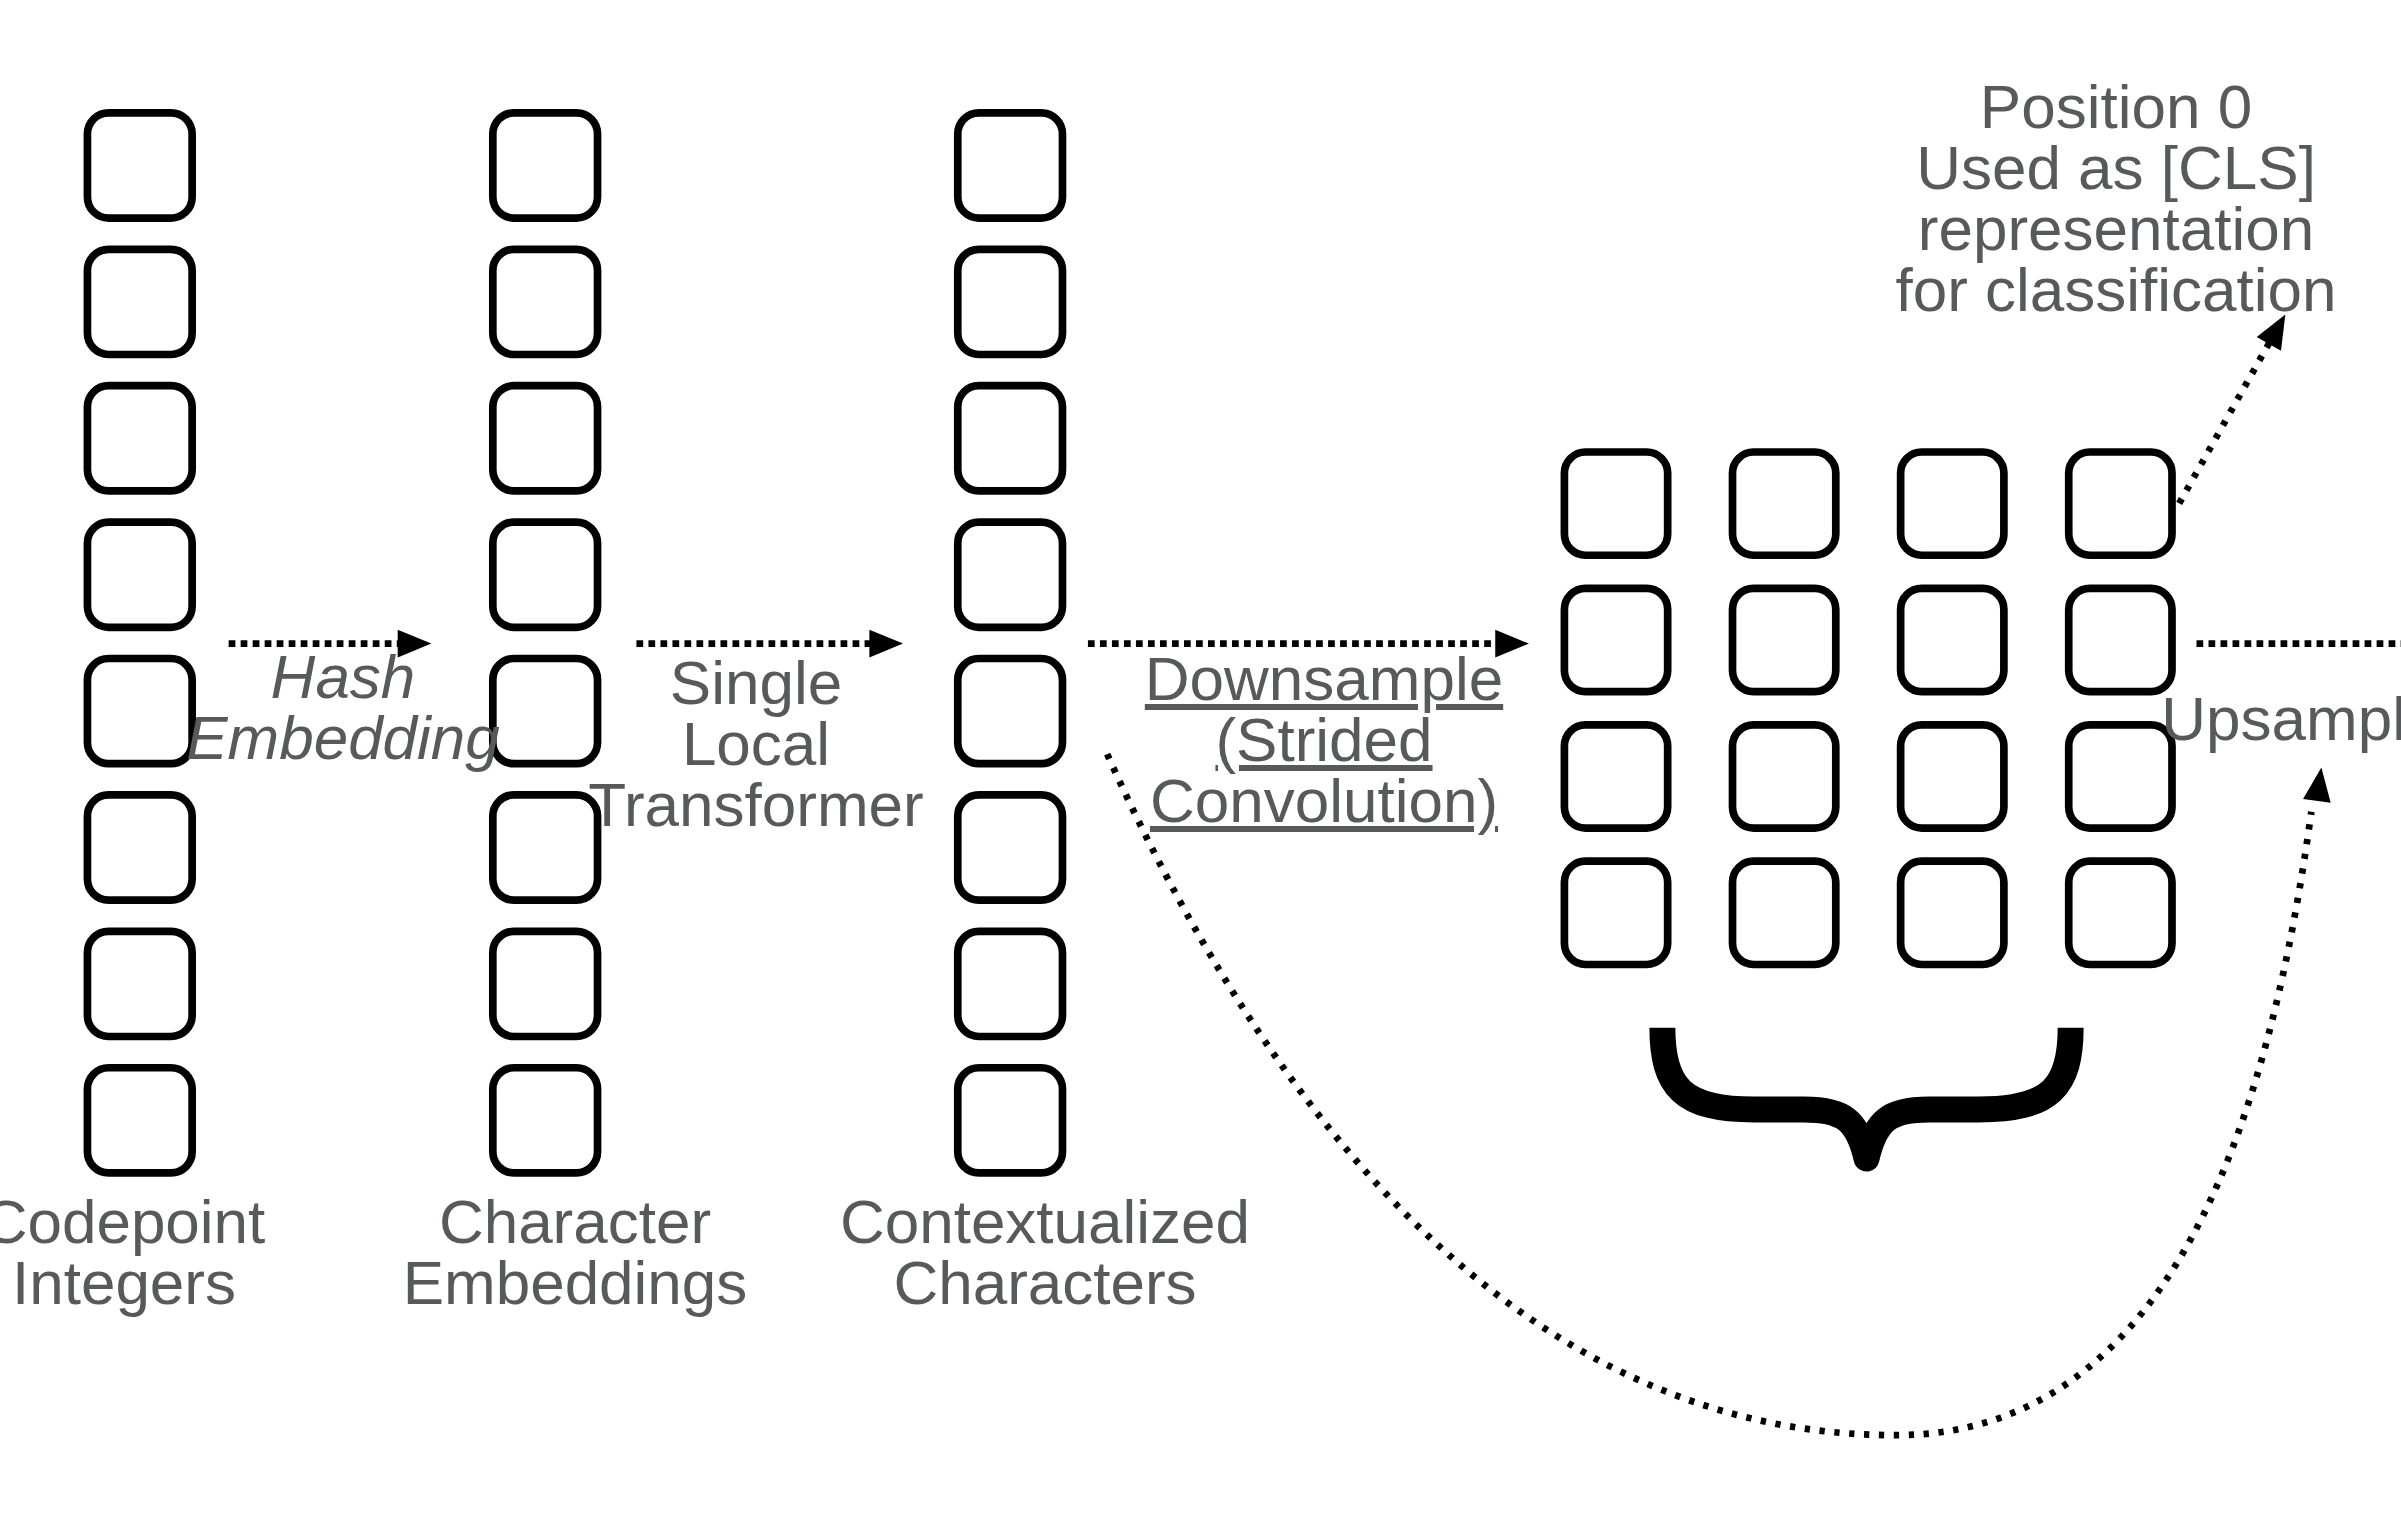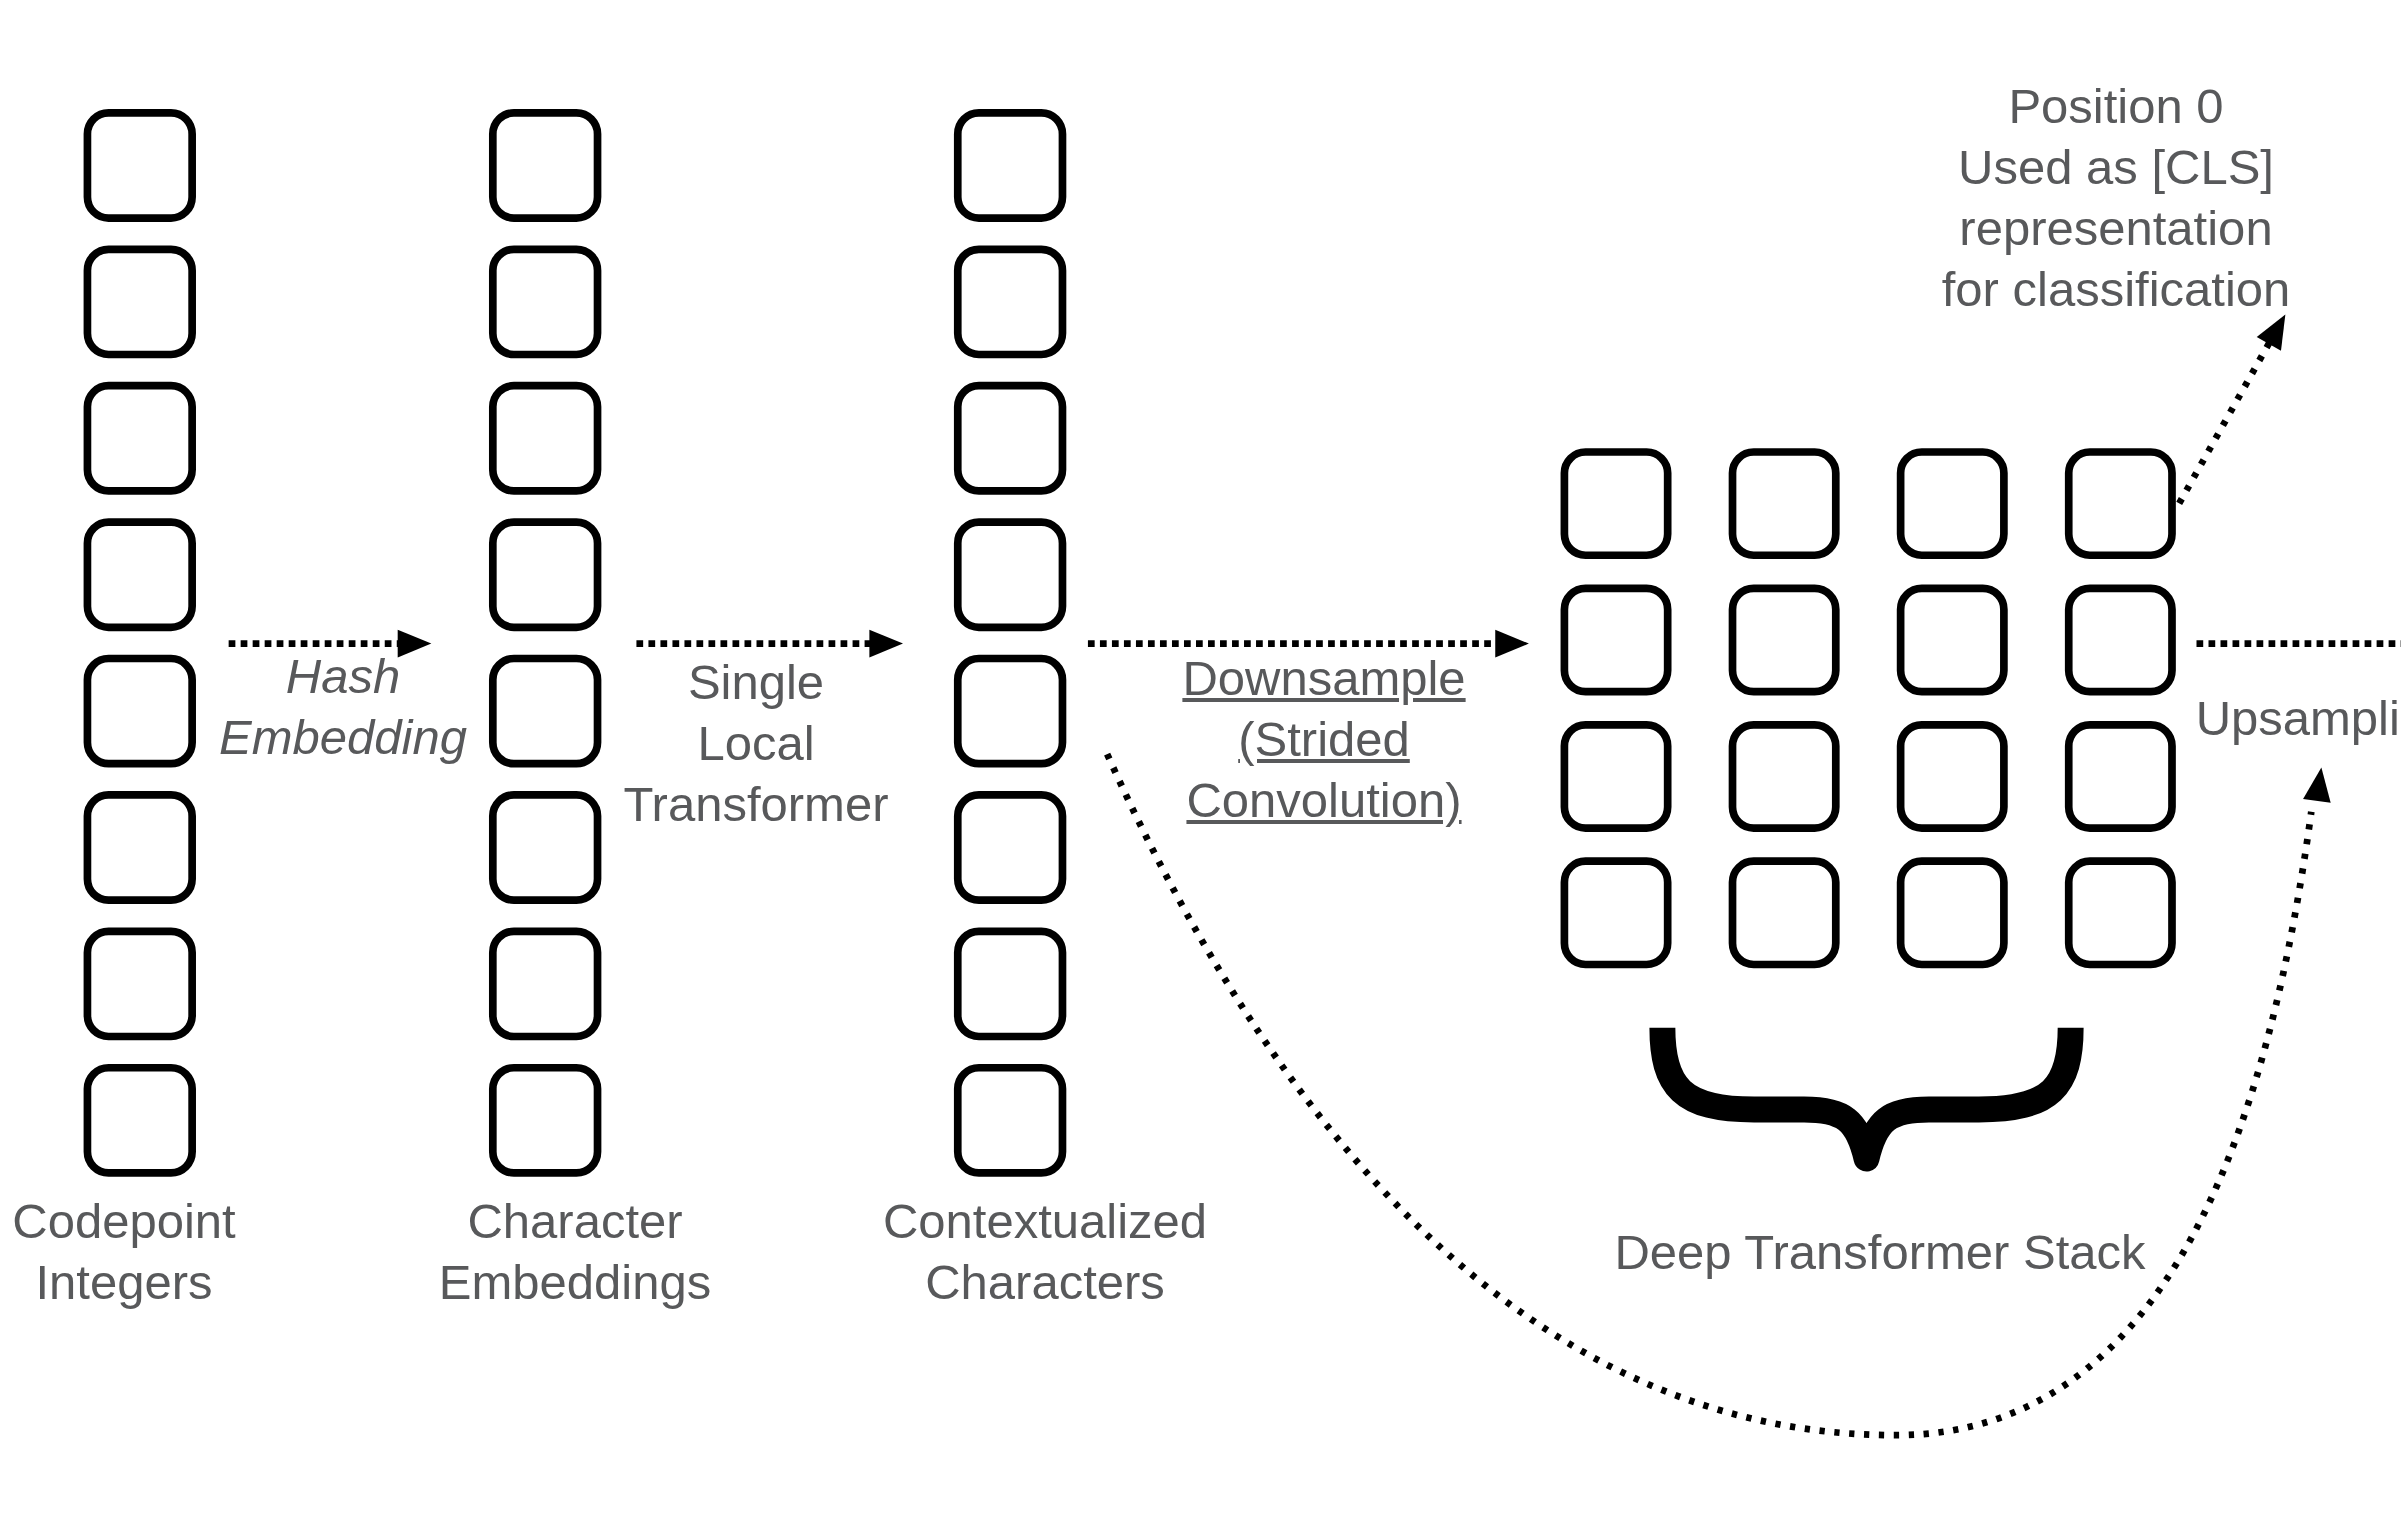--- a/index.html
+++ b/index.html
@@ -7,21 +7,21 @@
     width:3307px;height:1525px;position:relative;overflow:hidden;
     font-family:"Liberation Sans", sans-serif;
   }
   #diagram-root{position:absolute;left:0;top:0;width:3307px;height:1525px;}
   svg{position:absolute;left:0;top:0;}
   .diagram-label{
     position:absolute;
     transform:translateX(-50%);
     text-align:center;
     white-space:pre-line;
-    font-size:49px;
+    font-size:62px;
     line-height:61px;
     color:#58595b;
   }
 </style>
 </head>
 <body>
 
 <div id="diagram-root">
     <svg width="3307" height="1525" viewBox="0 0 6885 3175">
       <rect x="182" y="235" width="218" height="219" rx="44" ry="44" fill="#ffffff" stroke="#000000" stroke-width="16"></rect>
@@ -108,15 +108,14 @@
 Local
 Transformer</div>
     <div class="diagram-label" style="left: 1324px; top: 648px; text-decoration: underline;">Downsample
 (Strided
 Convolution)</div>
     <div class="diagram-label" style="left: 2325px; top: 688px;">Upsampling</div>
     <div class="diagram-label" style="left: 2116px; top: 76px;">Position 0
 Used as [CLS]
 representation
 for classification</div>
-    <div class="diagram-label" style="left: 1880px; top: 1222px;">Deep Transformer Stack</div>
   </div>
 
 
 </body></html>

